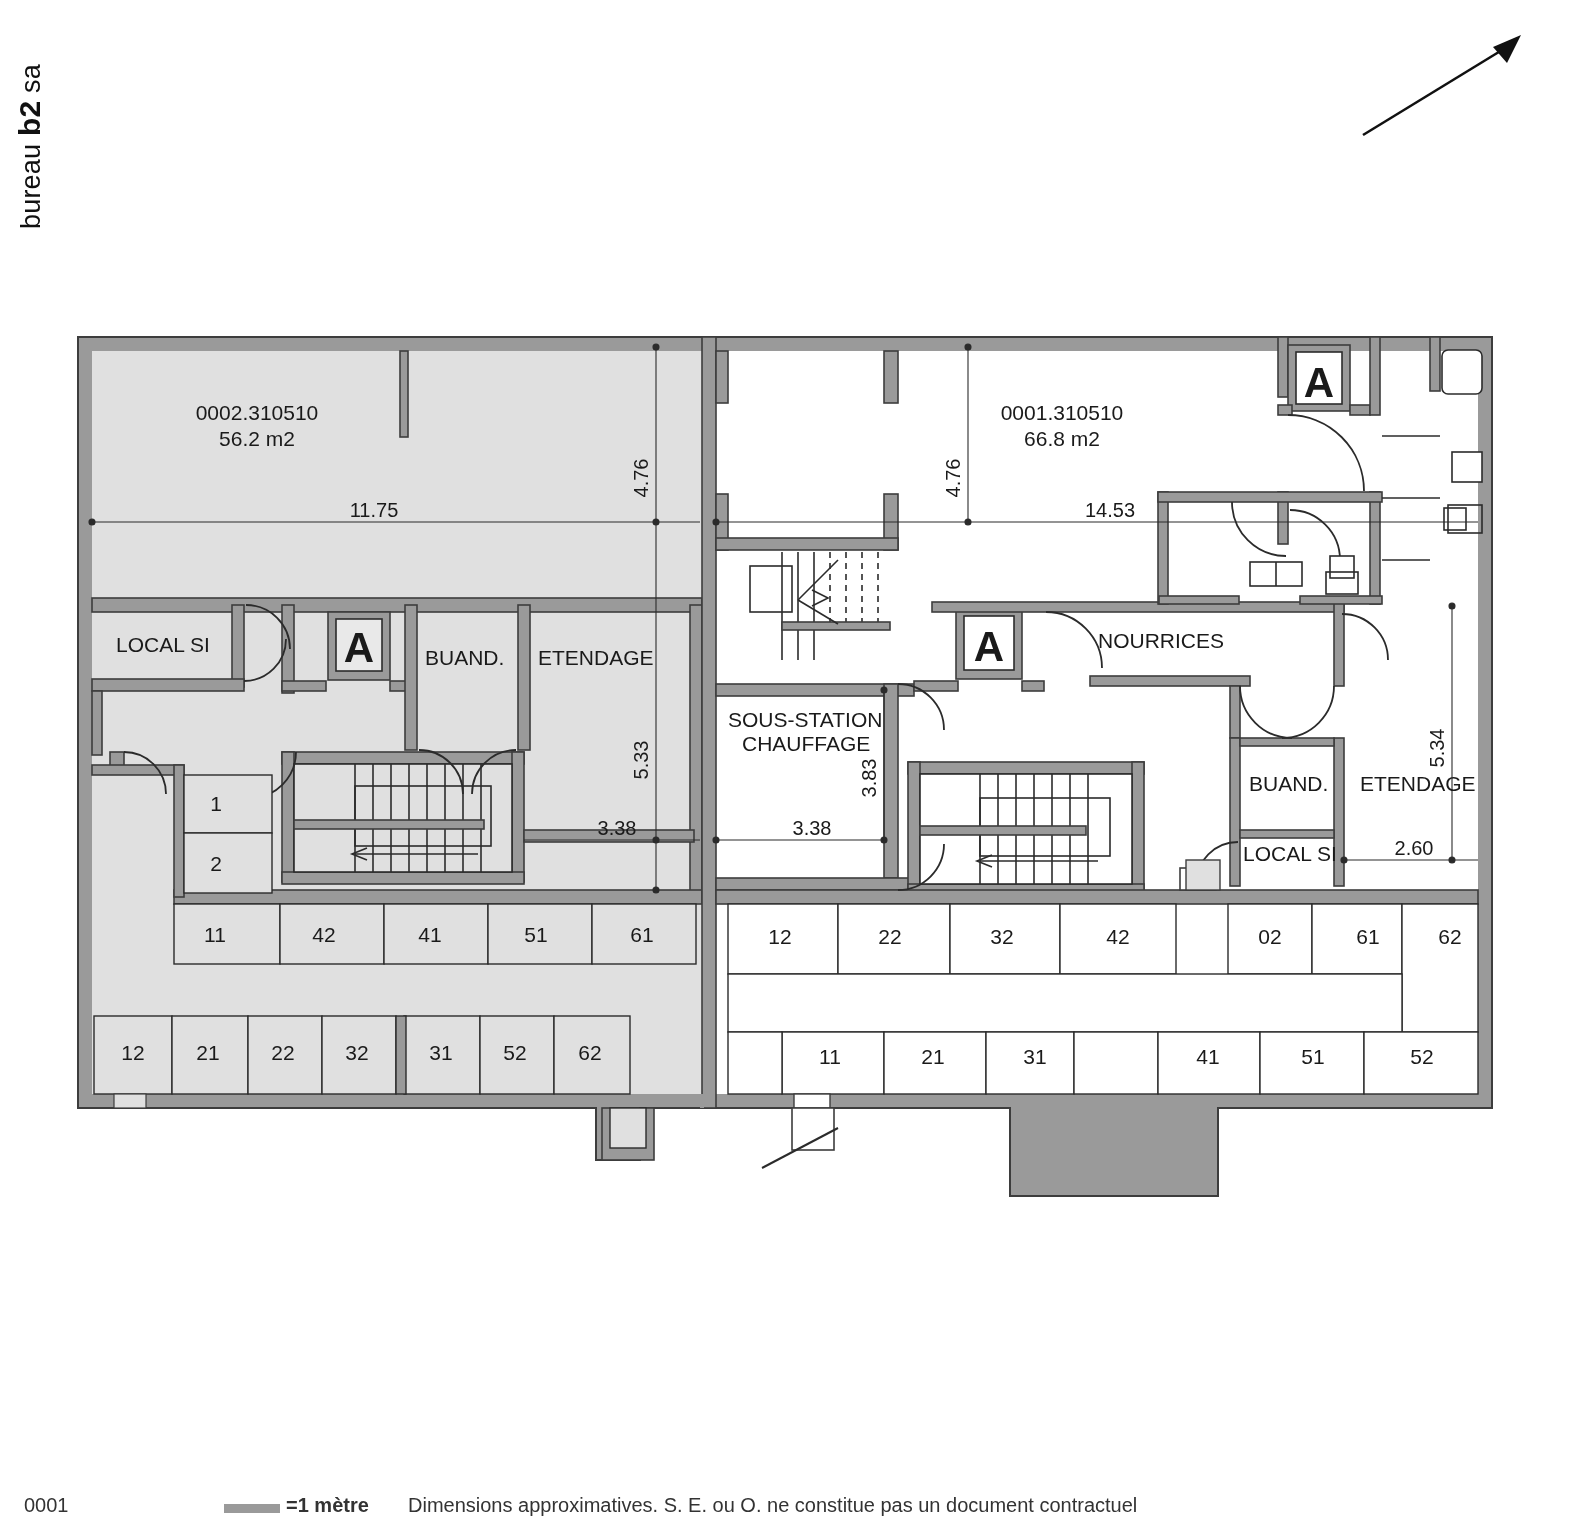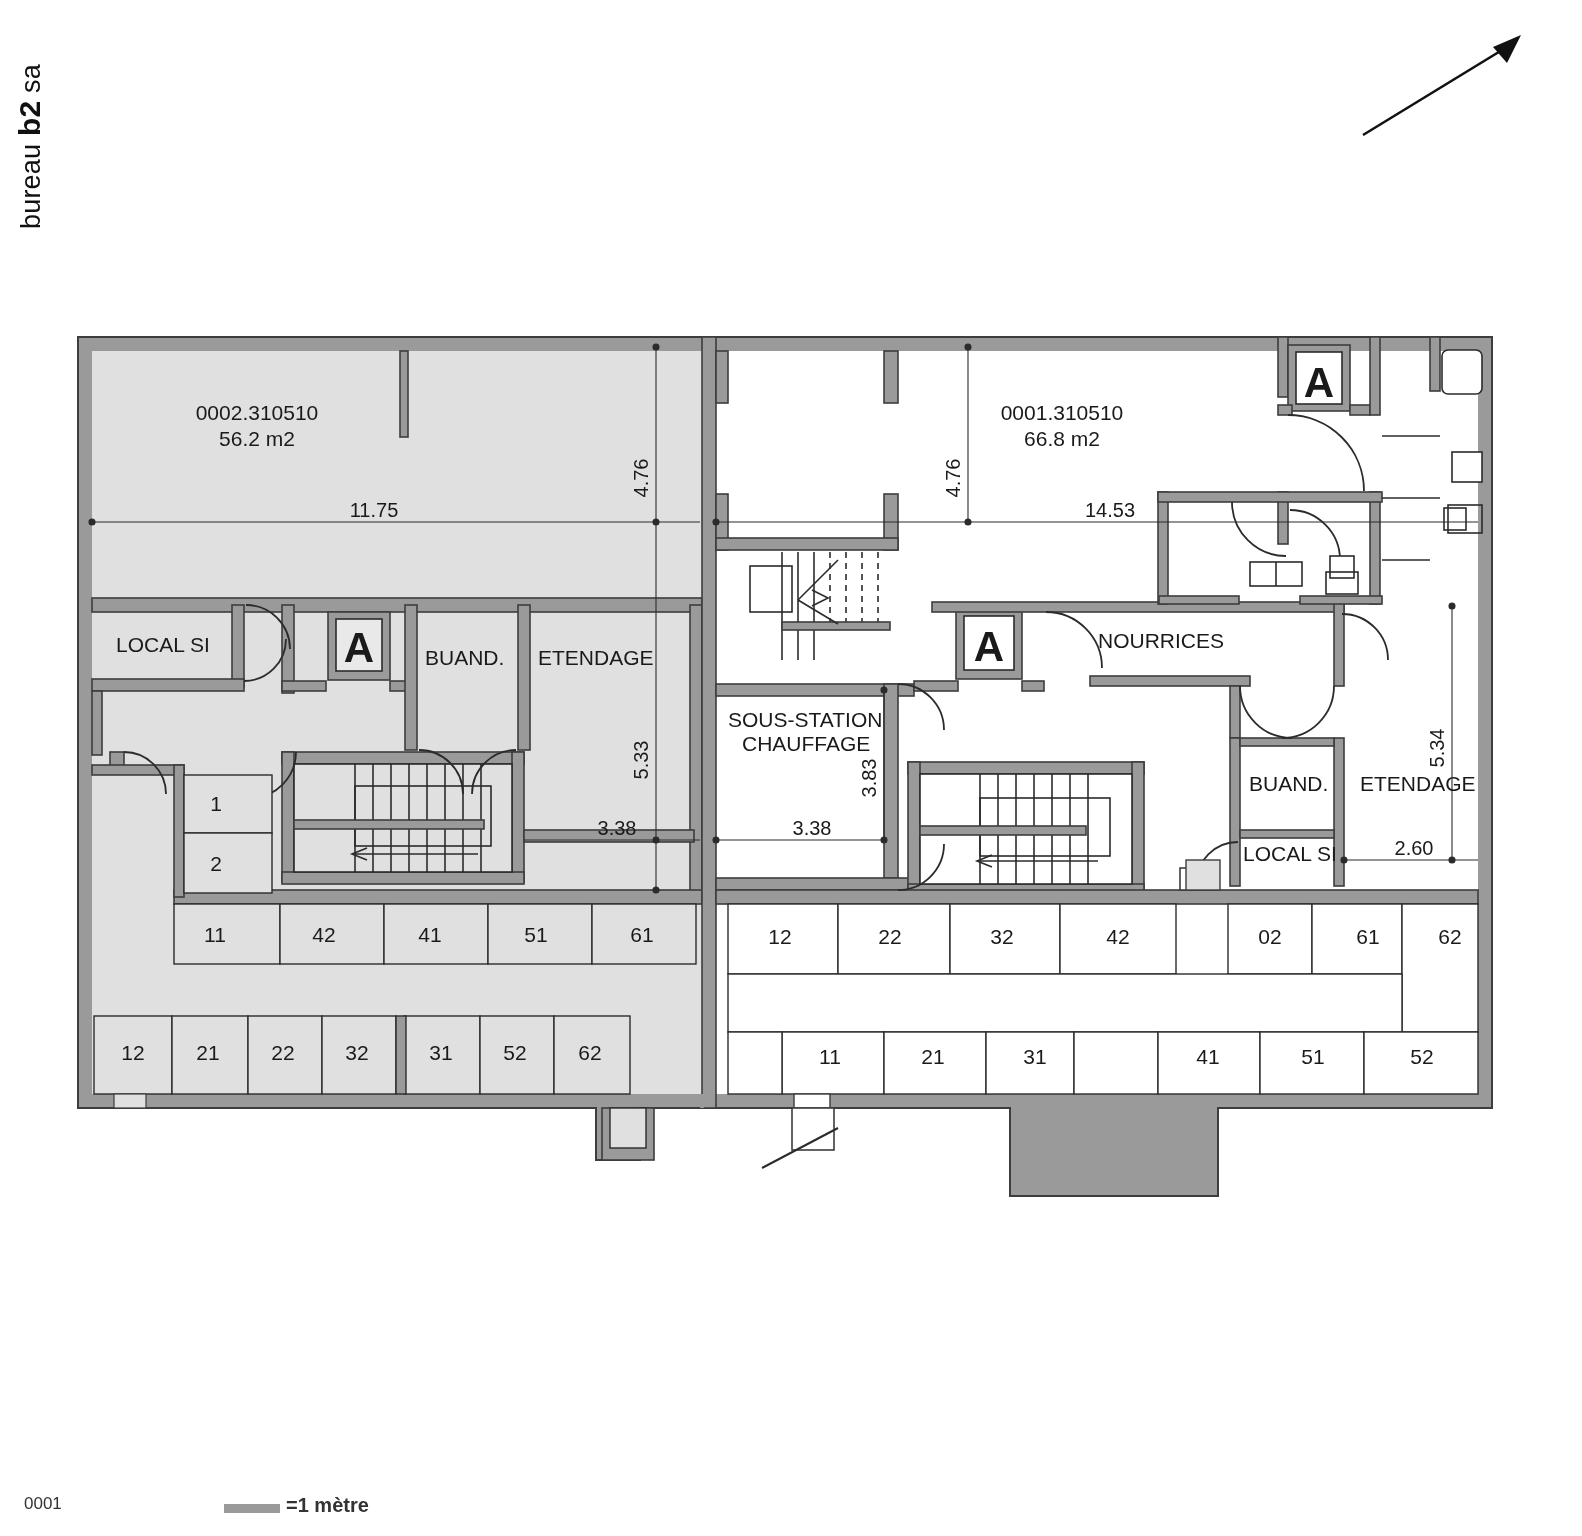--- a/index.html
+++ b/index.html
@@ -5,21 +5,21 @@
   html,body{margin:0;padding:0;background:#ffffff;}
   body{width:1582px;height:1536px;position:relative;
        font-family:"Liberation Sans","DejaVu Sans",sans-serif;color:#1a1a1a;}
   #plan{position:absolute;left:0;top:0;width:1582px;height:1536px;}
   .logo{position:absolute;left:0px;top:0px;width:60px;height:230px;}
   .logo-txt{position:absolute;left:-86px;top:96px;width:232px;
             transform:rotate(-90deg);transform-origin:center center;
             font-size:27px;letter-spacing:.2px;white-space:nowrap;color:#111;}
   .logo-txt b{font-weight:bold;font-size:30px;}
   .footer{position:absolute;left:0;top:1494px;width:1582px;height:42px;}
-  .f-code{position:absolute;left:24px;top:0;font-size:17px;color:#333;}
+  .f-code{position:absolute;left:24px;top:0;font-size:20px;color:#333;}
   .f-bar{position:absolute;left:224px;top:10px;width:56px;height:9px;background:#9a9a9a;}
   .f-unit{position:absolute;left:286px;top:0;font-size:20px;color:#333;font-weight:bold;}
   .f-note{position:absolute;left:408px;top:0;font-size:20px;color:#333;white-space:nowrap;}
   .north{position:absolute;left:1355px;top:25px;width:180px;height:120px;}
   text{font-family:"Liberation Sans","DejaVu Sans",sans-serif;fill:#1a1a1a;}
   .lbl{font-size:21px;}
   .dim{font-size:20px;}
   .cell{font-size:21px;}
   .aglyph{font-size:42px;font-weight:bold;}
 </style>
@@ -376,13 +376,14 @@
   <text class="cell" x="1035" y="1064" text-anchor="middle">31</text>
   <text class="cell" x="1208" y="1064" text-anchor="middle">41</text>
   <text class="cell" x="1313" y="1064" text-anchor="middle">51</text>
   <text class="cell" x="1422" y="1064" text-anchor="middle">52</text>
 </svg>
 
 <div class="footer">
   <div class="f-code">0001</div>
   <div class="f-bar"></div>
   <div class="f-unit">=1 mètre</div>
+  <div class="f-note">Dimensions approximatives. S. E. ou O. ne constitue pas un document contractuel</div>
 </div>
 
 </body></html>

